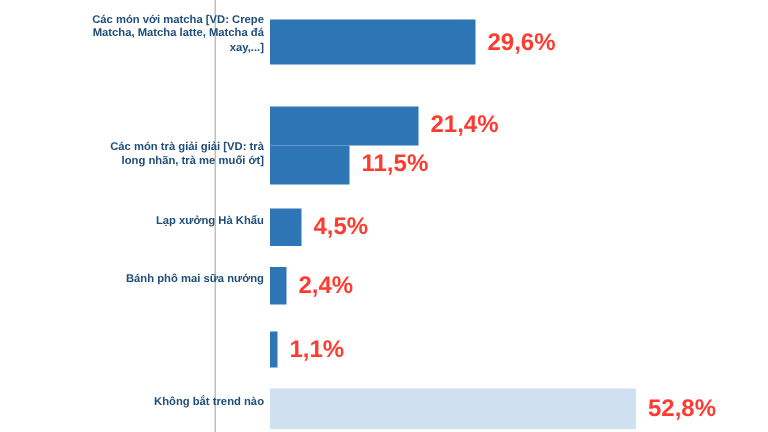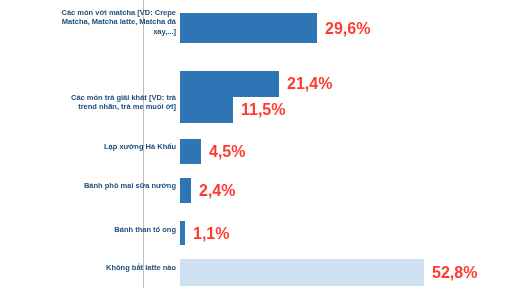--- a/index.html
+++ b/index.html
@@ -85,43 +85,42 @@
       <div class="value-label" style="left:289px;top:14px;">29,6%</div>
     </div>
 
     <div class="row" style="top:67px;height:30px;padding-left:44px;">
       <div class="cat-label" style="top:9px;">Trà đậm vị</div>
       <div class="bar" style="top:4px;width:99px;height:26px;"></div>
       <div class="value-label" style="left:251px;top:8px;">21,4%</div>
     </div>
 
     <div class="row" style="top:91px;height:38px;">
-      <div class="cat-label" style="top:2px;">Các món trà giải khát [VD: trà trend nhãn, trà me muối ớt]</div>
+      <div class="cat-label" style="top:2px;">Các món trà giải giải [VD: trà long nhãn, trà me muối ớt]</div>
       <div class="bar" style="top:6px;width:53px;height:26px;"></div>
       <div class="value-label" style="left:205px;top:10px;">11,5%</div>
     </div>
 
     <div class="row" style="top:138px;height:30px;">
       <div class="cat-label" style="top:4px;">Lạp xưởng Hà Khẩu</div>
       <div class="bar" style="top:1px;width:21px;height:25px;"></div>
       <div class="value-label" style="left:173px;top:5px;">4,5%</div>
     </div>
 
     <div class="row" style="top:178px;height:30px;">
       <div class="cat-label" style="top:3px;">Bánh phô mai sữa nướng</div>
       <div class="bar" style="top:0px;width:11px;height:25px;"></div>
       <div class="value-label" style="left:163px;top:4px;">2,4%</div>
     </div>
 
     <div class="row" style="top:219px;height:28px;">
-      <div class="cat-label" style="top:6px;">Bánh than tổ ong</div>
       <div class="bar" style="top:2px;width:5px;height:24px;"></div>
       <div class="value-label" style="left:157px;top:6px;">1,1%</div>
     </div>
 
     <div class="row" style="top:258px;height:30px;">
-      <div class="cat-label" style="top:5px;">Không bắt latte nào</div>
+      <div class="cat-label" style="top:5px;">Không bắt trend nào</div>
       <div class="bar light" style="top:1px;width:244px;height:27px;"></div>
       <div class="value-label" style="left:396px;top:6px;">52,8%</div>
     </div>
 
   </div>
 </div>
 
 </body></html>

